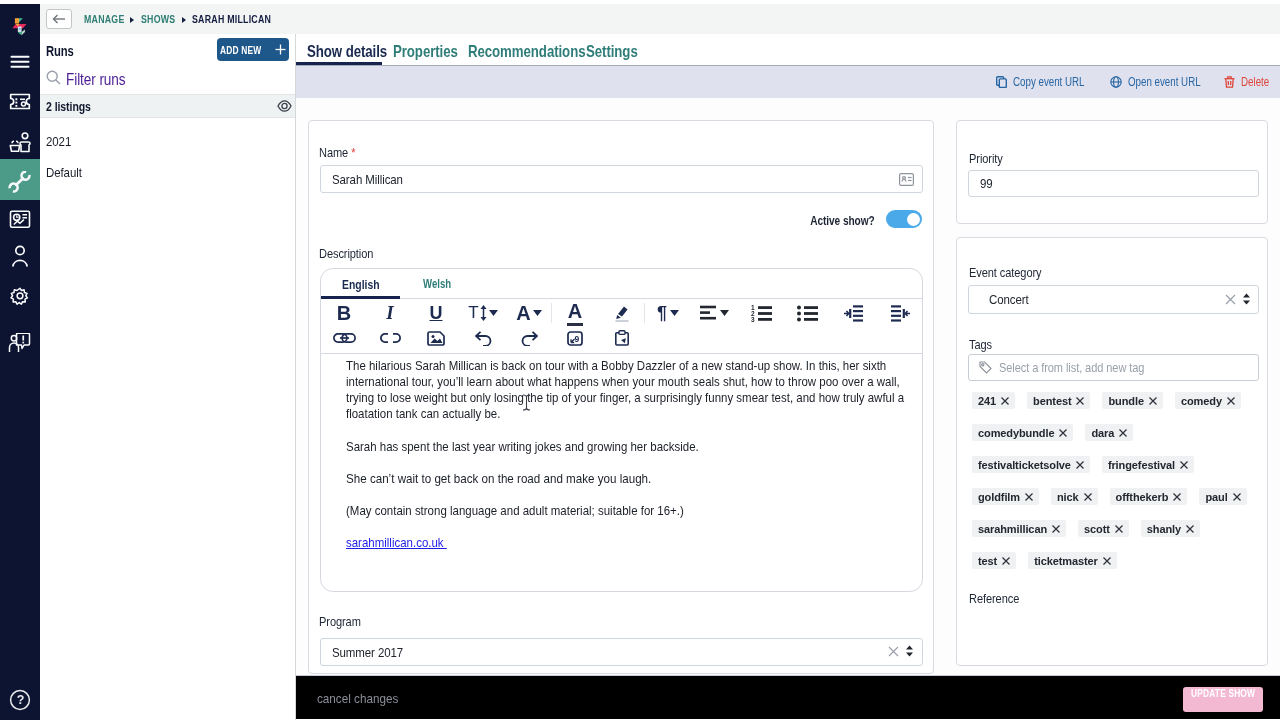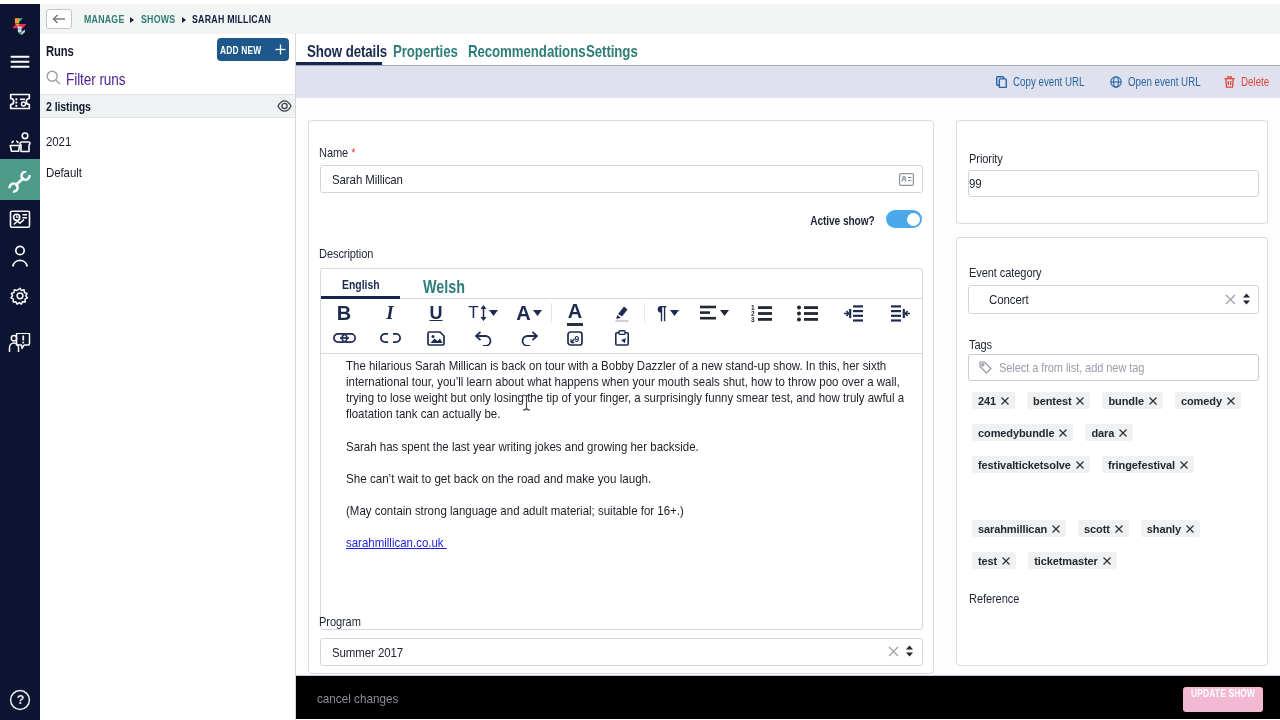--- a/index.html
+++ b/index.html
@@ -41,21 +41,21 @@
   
   #main { left:296px; top:98px; width:984px; height:577px; background:#fdfdfe; }
   .card { background:#fff; border:1px solid #d7dae1; border-radius:4px; }
   #leftcard { left:12px; top:22px; width:626px; height:554px; }
   #rcard1 { left:660px; top:22px; width:312px; height:104px; }
   #rcard2 { left:660px; top:139px; width:312px; height:429px; }
   .lbl { font-size:13px; color:#1d2433; letter-spacing:-.1px; }
   .inp { background:#fff; border:1px solid #cfd6dd; border-radius:3px; font-size:13.5px; color:#20252e;
     display:flex; align-items:center; letter-spacing:-.1px; }
   
-  #descbox { left:11px; top:147px; width:603px; height:362px; border:1px solid #d5d8df; border-radius:3px; }
+  #descbox { left:11px; top:147px; width:603px; height:324px; border:1px solid #d5d8df; border-radius:13px; }
   #dtabs { left:0; top:0; width:601px; height:30px; border-bottom:1px solid #d5d8df; }
   #dtabline { left:0; top:27px; width:79px; height:3px; background:#15234e; }
   #toolbar { left:0; top:30px; width:601px; height:55px; border-bottom:1px solid #d5d8df; }
   .tbi { display:flex; align-items:center; justify-content:center; color:#1d2b50; }
   #dcontent { left:0; top:85px; width:601px; height:237px; font-size:13.5px; color:#1b1f27;margin-left:19px; }
   .para { transform:scaleX(0.85); transform-origin:0 0; white-space:nowrap; line-height:16.15px; letter-spacing:0; }
   
   .chiprow { left:15px; display:flex; gap:12px; }
   .chip { height:17px; background:#eff1f3; border-radius:2px; display:flex; align-items:center;
     padding:0 6px; gap:5px; font-size:11px; color:#23272f; letter-spacing:-.1px; font-weight:bold; }
@@ -258,21 +258,21 @@
         </svg>
     </div>
     <div class="abs lbl" style="left:432px;top:92px;width:134px;text-align:right;font-weight:bold"><span class="t78" style="transform-origin:100% 50%">Active show?</span></div>
     <div class="abs" style="left:577px;top:89px;width:36px;height:18px;background:#49a9e9;border-radius:9px">
       <div class="abs" style="left:21px;top:2.5px;width:13px;height:13px;background:#fff;border-radius:50%"></div>
     </div>
     <div class="abs lbl" style="left:10px;top:125px"><span class="t85">Description</span></div>
     <div class="abs" id="descbox">
       <div class="abs" id="dtabs">
         <div class="abs" style="left:21px;top:8px;font-size:13px;font-weight:bold;color:#19294f"><span class="t80">English</span></div>
-        <div class="abs" style="left:102px;top:8px;font-size:18px;font-weight:bold;color:#2e7d78"><span class="t80">Welsh</span></div>
+        <div class="abs" style="left:102px;top:8px;font-size:12px;font-weight:bold;color:#2e7d78"><span class="t80">Welsh</span></div>
         <div class="abs" id="dtabline"></div>
       </div>
       <div class="abs" id="toolbar">
           <div class="tbi abs" style="left:6px;top:0px;width:34px;height:28px">
             <span style="font-weight:bold;font-size:20px">B</span>
           </div>
           <div class="tbi abs" style="left:52px;top:0px;width:34px;height:28px">
             <span style="font-style:italic;font-weight:bold;font-size:19px;font-family:'Liberation Serif',serif">I</span>
           </div>
           <div class="tbi abs" style="left:98px;top:0px;width:34px;height:28px">
@@ -458,21 +458,21 @@
           </svg>
         <svg width="9" height="12" viewBox="0 0 9 12">
             <polygon points="4.5,0.5 8,4.5 1,4.5" fill="#20252e"></polygon>
             <polygon points="4.5,11.5 8,7.5 1,7.5" fill="#20252e"></polygon>
           </svg>
       </div>
     </div>
   </div>
   <div class="abs card" id="rcard1">
     <div class="abs lbl" style="left:12px;top:30px"><span class="t85">Priority</span></div>
-    <div class="abs inp" style="left:11px;top:49px;width:291px;height:27px;">
+    <div class="abs inp" style="left:11px;top:49px;width:291px;height:27px;padding-left:11px">
         <span class="t85">99</span>
       </div>
   </div>
   <div class="abs card" id="rcard2">
     <div class="abs lbl" style="left:12px;top:27px"><span class="t85">Event category</span></div>
     <div class="abs inp" style="left:11px;top:47px;width:291px;height:29px;padding-left:20px">
         <span class="t85">Concert</span>
       <div class="abs selicons" style="left:256px;top:7px">
         <svg width="11" height="11" viewBox="0 0 11 11">
             <path d="M1,1 L10,10 M10,1 L1,10" stroke="#9aa0ab" stroke-width="1.2"></path>
@@ -516,20 +516,34 @@
           </svg></span>
       </div>
     <div class="abs chiprow" style="top:218px">
         <span class="chip">festivalticketsolve<svg width="8" height="8" viewBox="0 0 8 8">
             <path d="M0.5,0.5 L7.5,7.5 M7.5,0.5 L0.5,7.5" stroke="#2b2f38" stroke-width="1.2"></path>
           </svg></span>
         <span class="chip">fringefestival<svg width="8" height="8" viewBox="0 0 8 8">
             <path d="M0.5,0.5 L7.5,7.5 M7.5,0.5 L0.5,7.5" stroke="#2b2f38" stroke-width="1.2"></path>
           </svg></span>
       </div>
+    <div class="abs chiprow" style="top:250px">
+        <span class="chip">goldfilm<svg width="8" height="8" viewBox="0 0 8 8">
+            <path d="M0.5,0.5 L7.5,7.5 M7.5,0.5 L0.5,7.5" stroke="#2b2f38" stroke-width="1.2"></path>
+          </svg></span>
+        <span class="chip">nick<svg width="8" height="8" viewBox="0 0 8 8">
+            <path d="M0.5,0.5 L7.5,7.5 M7.5,0.5 L0.5,7.5" stroke="#2b2f38" stroke-width="1.2"></path>
+          </svg></span>
+        <span class="chip">offthekerb<svg width="8" height="8" viewBox="0 0 8 8">
+            <path d="M0.5,0.5 L7.5,7.5 M7.5,0.5 L0.5,7.5" stroke="#2b2f38" stroke-width="1.2"></path>
+          </svg></span>
+        <span class="chip">paul<svg width="8" height="8" viewBox="0 0 8 8">
+            <path d="M0.5,0.5 L7.5,7.5 M7.5,0.5 L0.5,7.5" stroke="#2b2f38" stroke-width="1.2"></path>
+          </svg></span>
+      </div>
     <div class="abs chiprow" style="top:282px">
         <span class="chip">sarahmillican<svg width="8" height="8" viewBox="0 0 8 8">
             <path d="M0.5,0.5 L7.5,7.5 M7.5,0.5 L0.5,7.5" stroke="#2b2f38" stroke-width="1.2"></path>
           </svg></span>
         <span class="chip">scott<svg width="8" height="8" viewBox="0 0 8 8">
             <path d="M0.5,0.5 L7.5,7.5 M7.5,0.5 L0.5,7.5" stroke="#2b2f38" stroke-width="1.2"></path>
           </svg></span>
         <span class="chip">shanly<svg width="8" height="8" viewBox="0 0 8 8">
             <path d="M0.5,0.5 L7.5,7.5 M7.5,0.5 L0.5,7.5" stroke="#2b2f38" stroke-width="1.2"></path>
           </svg></span>

